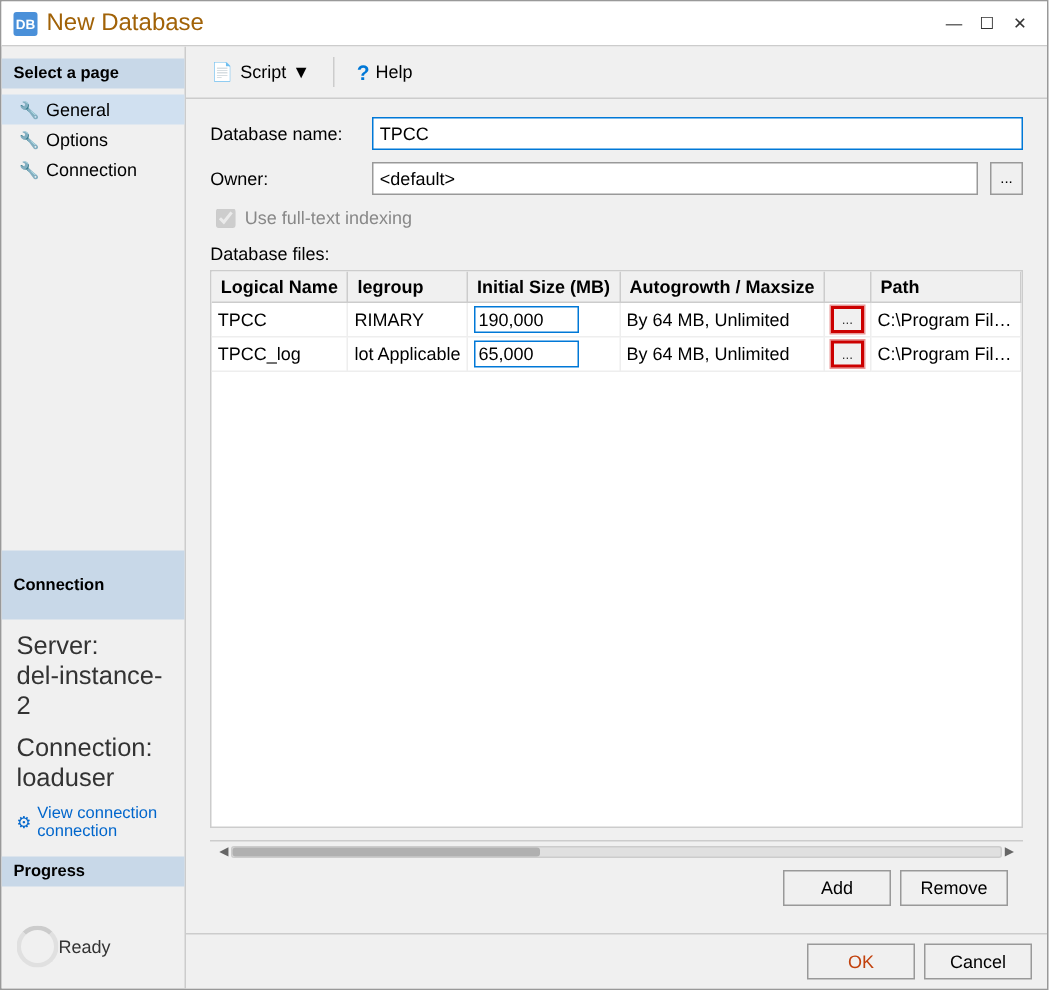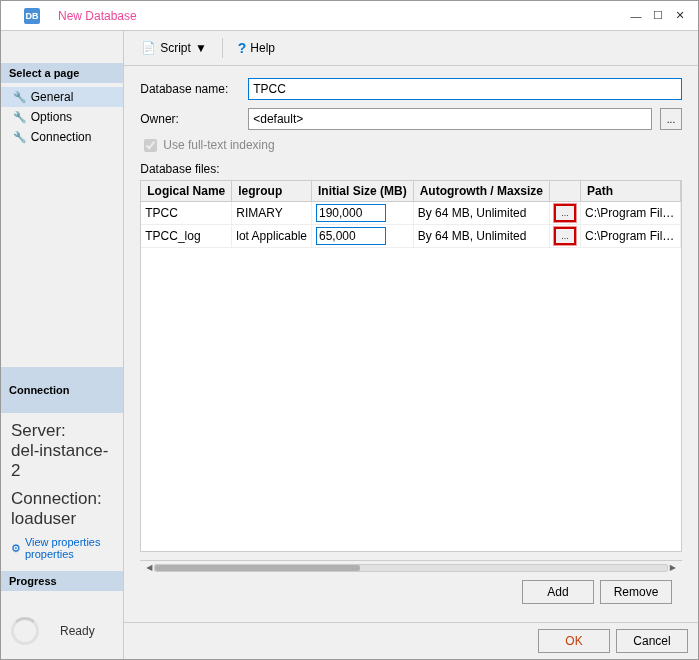--- a/index.html
+++ b/index.html
@@ -28,38 +28,37 @@
       height: 30px;
       display: flex;
       align-items: center;
       padding: 0 8px;
       border-bottom: 1px solid #ccc;
       justify-content: space-between;
     }
     .title-bar-left {
       display: flex;
       align-items: center;
-      gap: 18px;
-      margin-left: 15px;
+      gap: 6px;
     }
     .title-icon {
       width: 16px;
       height: 16px;
       background: #4a90d9;
       border-radius: 2px;
       display: flex;
       align-items: center;
       justify-content: center;
       color: white;
       font-size: 9px;
       font-weight: bold;
     }
     .title-text {
-      font-size: 12px;
-      color: #ec4899;
+      font-size: 16px;
+      color: #a16207;
     }
     .title-controls {
       display: flex;
       gap: 2px;
     }
     .title-btn {
       width: 20px;
       height: 20px;
       background: none;
       border: none;
@@ -86,21 +85,20 @@
       flex-direction: column;
       padding: 8px 0;
     }
     .sidebar-section-title {
       font-size: 11px;
       font-weight: bold;
       color: #000;
       padding: 4px 8px;
       background: #c8d8e8;
       margin-bottom: 4px;
-      margin-top: 24px;
     }
     .sidebar-item {
       display: flex;
       align-items: center;
       padding: 3px 12px;
       cursor: pointer;
       gap: 4px;
       color: #000;
       font-size: 12px;
     }
@@ -144,21 +142,21 @@
       font-weight: bold;
       color: #000;
       padding: 4px 8px;
       background: #c8d8e8;
       margin-bottom: 20px;
     }
     .progress-content {
       display: flex;
       align-items: center;
       padding: 6px 10px;
-      gap: 21px;
+      gap: 0;
     }
     .progress-spinner {
       width: 28px;
       height: 28px;
       border-radius: 50%;
       border: 3px solid #e0e0e0;
       border-top-color: #ccc;
       flex-shrink: 0;
     }
     .progress-text {
@@ -442,21 +440,21 @@
         <div class="connection-info">
           <div>Server:</div>
           <div>del-instance-2</div>
         </div>
         <div class="connection-info">
           <div>Connection:</div>
           <div>loaduser</div>
         </div>
         <div class="connection-link">
           <span>⚙</span>
-          <span>View properties properties</span>
+          <span>View connection connection</span>
         </div>
       </div>
 
       <div class="sidebar-progress">
         <div class="sidebar-section-progress">Progress</div>
         <div class="progress-content">
           <div class="progress-spinner"></div>
           <span class="progress-text">Ready</span>
         </div>
       </div>

